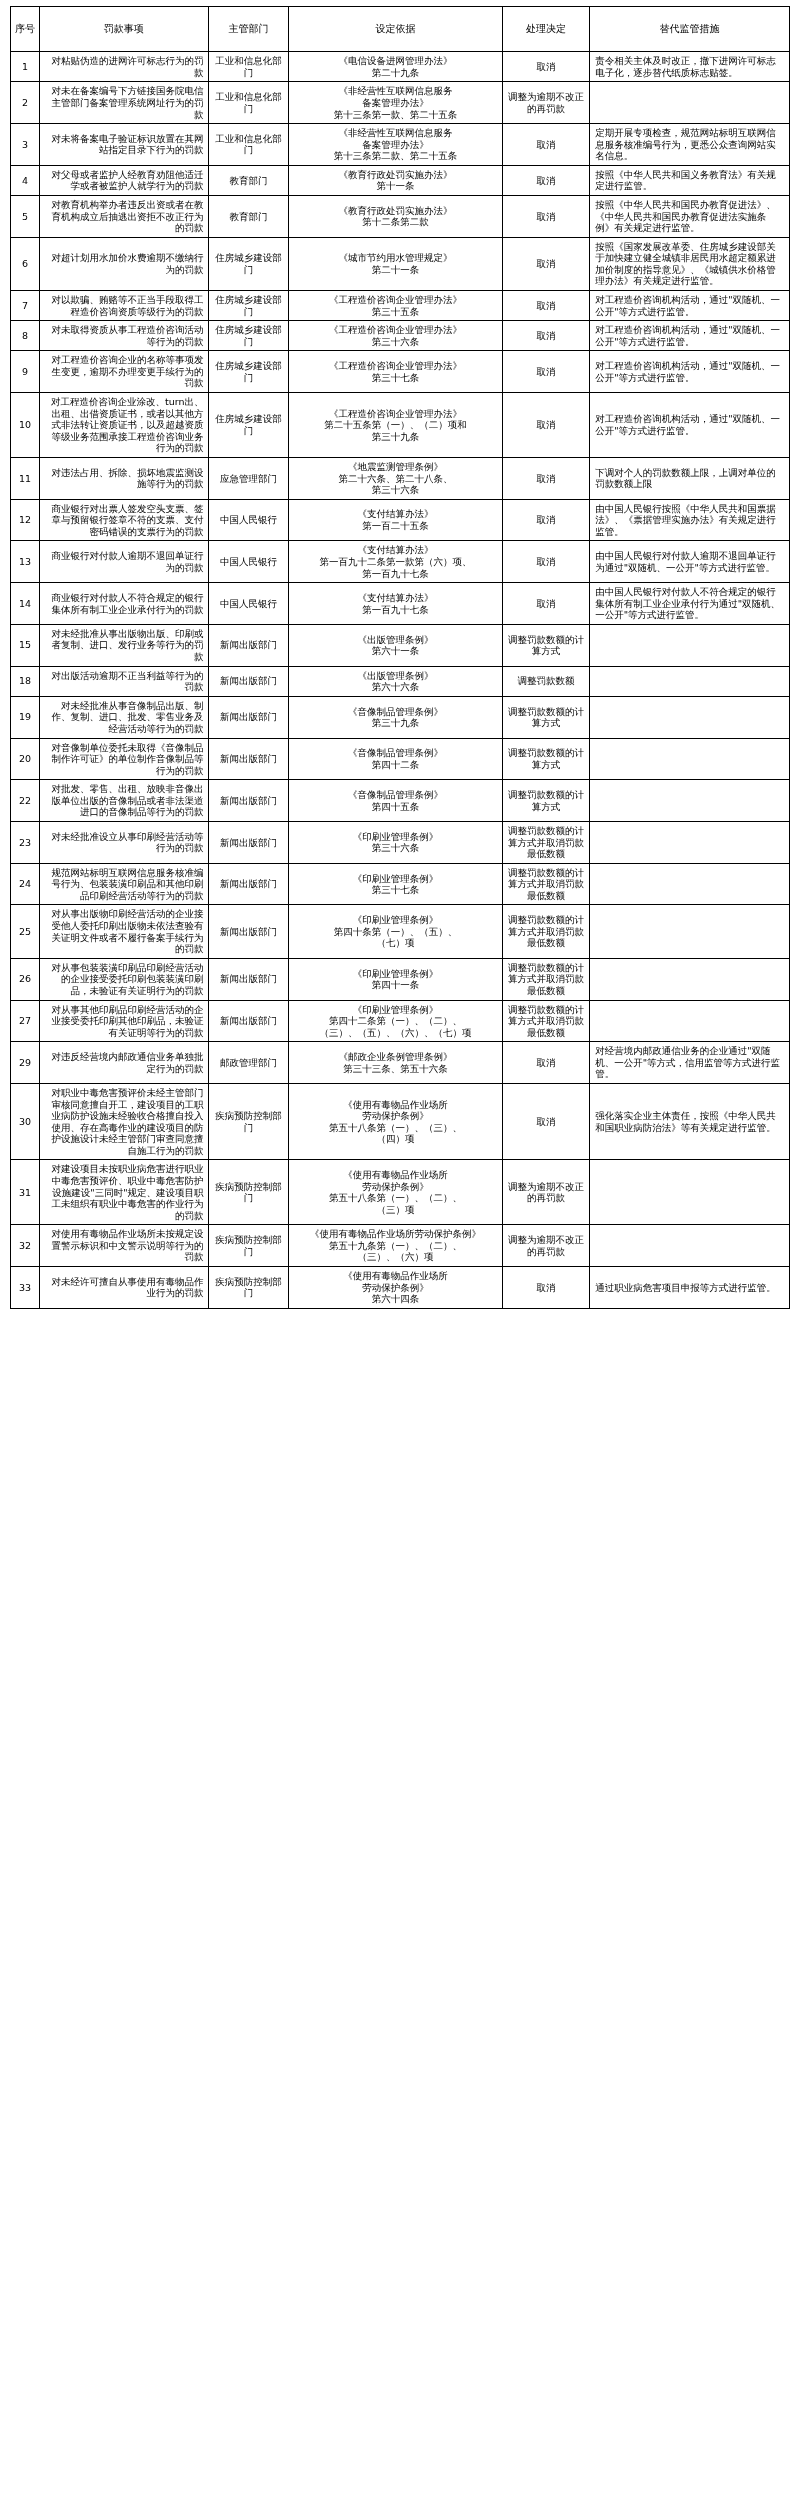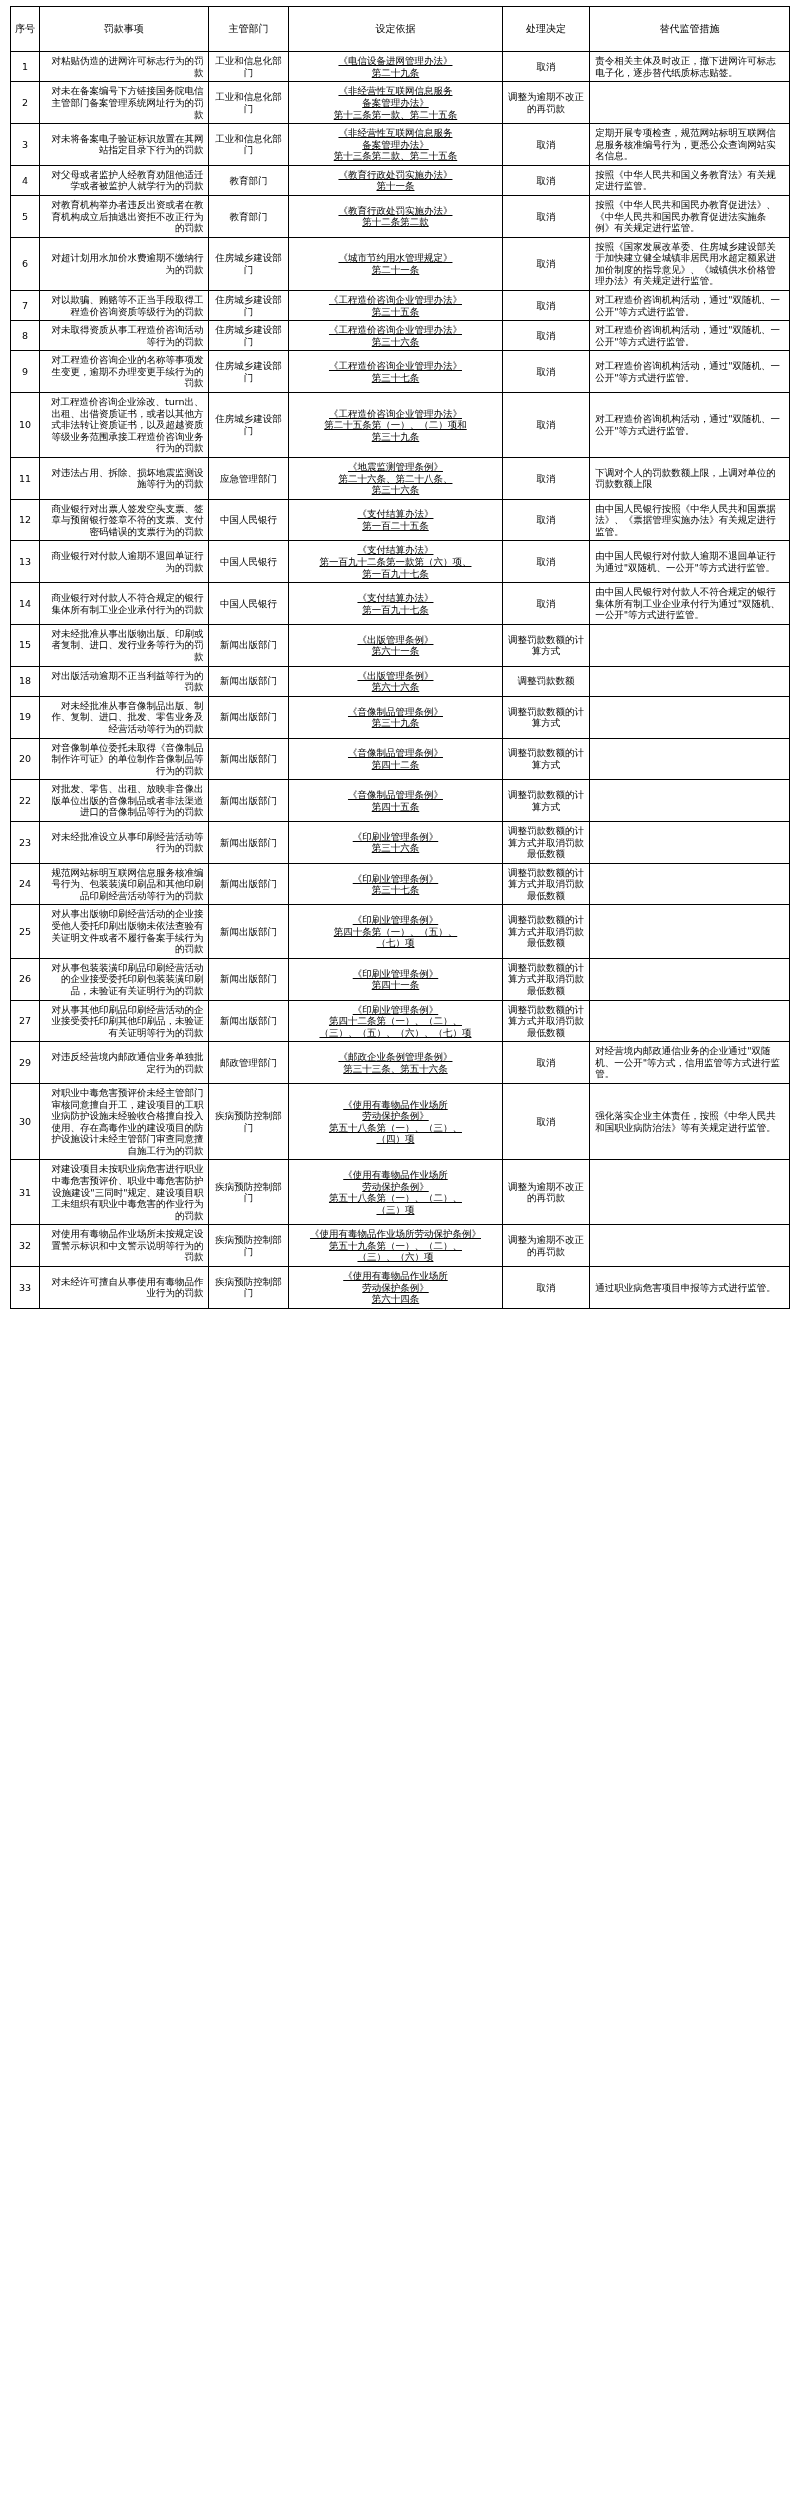--- a/index.html
+++ b/index.html
@@ -26,21 +26,21 @@
   }
   thead th{
     font-weight:normal;
     font-size:10px;
     padding:16px 2px;
     background:#fff;
   }
   td.idx{width:26px;font-size:9.5px;}
   td.matter{text-align:right;width:150px;padding-left:5px;padding-right:4px;}
   td.dept{width:72px;}
-  td.basis{width:190px;text-decoration:underline;}
+  td.basis{width:190px;}
   td.decision{width:78px;}
   td.measure{text-align:left;width:178px;padding-left:5px;padding-right:4px;}
   col.c-idx{width:26px;}
   col.c-matter{width:150px;}
   col.c-dept{width:72px;}
   col.c-basis{width:190px;}
   col.c-decision{width:78px;}
   col.c-measure{width:178px;}
   .basis-line{display:block;}
 </style>

